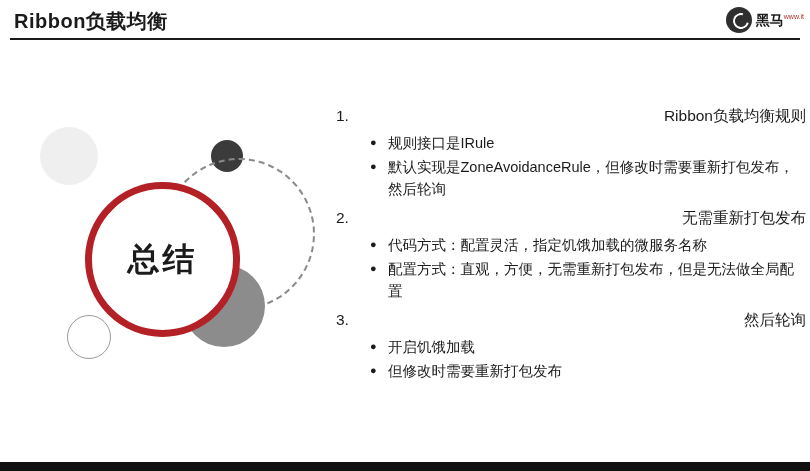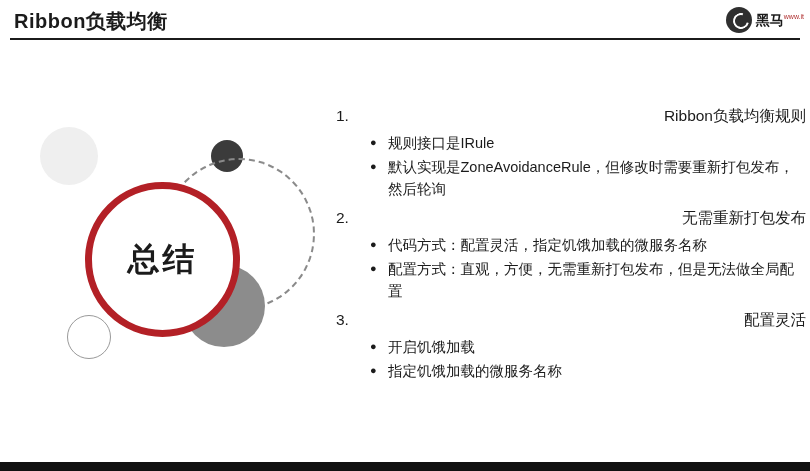--- a/index.html
+++ b/index.html
@@ -277,29 +277,29 @@
       <div class="sub">
         <span class="bullet">●</span>
         <span class="sub-text">配置方式：直观，方便，无需重新打包发布，但是无法做全局配置</span>
       </div>
     </div>
   </div>
 
   <div class="item">
     <div class="item-head">
       <span class="item-num">3.</span>
-      <span class="item-title">配置灵活</span>
+      <span class="item-title">然后轮询</span>
     </div>
     <div class="subitems">
       <div class="sub">
         <span class="bullet">●</span>
         <span class="sub-text">开启饥饿加载</span>
       </div>
       <div class="sub">
         <span class="bullet">●</span>
-        <span class="sub-text">指定饥饿加载的微服务名称</span>
+        <span class="sub-text">但修改时需要重新打包发布</span>
       </div>
     </div>
   </div>
 
 </div>
 
 <div class="bottom-bar"></div>
 
 </body></html>

